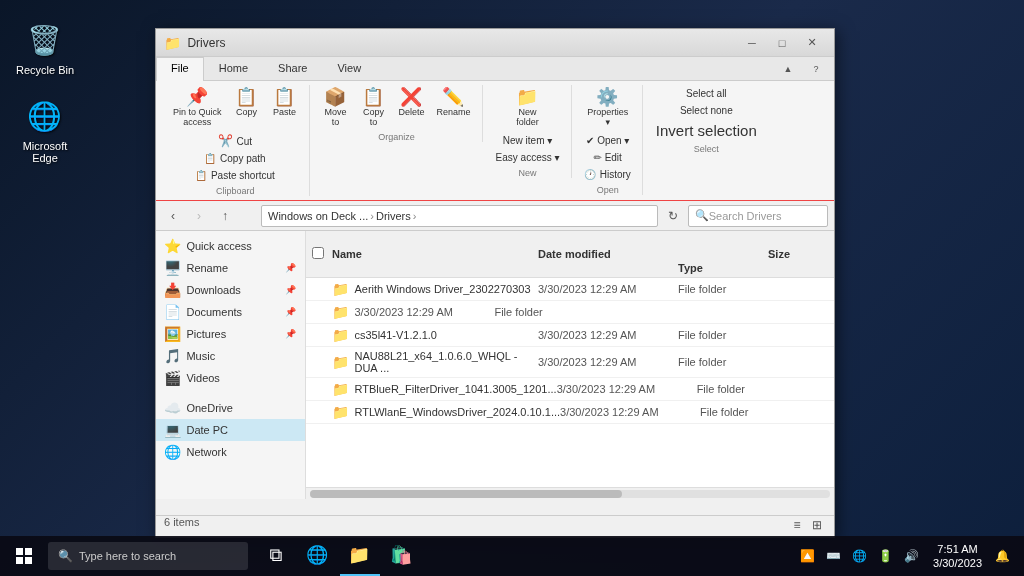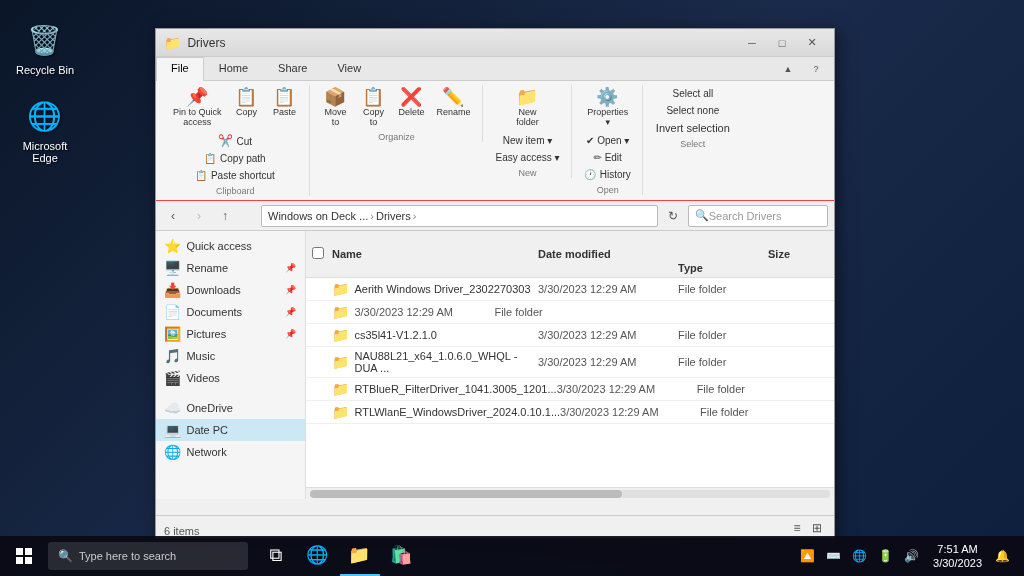--- a/index.html
+++ b/index.html
@@ -303,21 +303,21 @@
     .file-date { width: 140px; color: #555; flex-shrink: 0; }
     .file-type { width: 90px; color: #555; flex-shrink: 0; }
     .file-size { width: 60px; color: #555; flex-shrink: 0; }
 
     
     .status-bar {
       height: 22px;
       background: #f0f0f0;
       border-top: 1px solid #ccc;
       display: flex;
-      align-items: flex-end;
+      align-items: flex-start;
       padding: 0 8px;
       font-size: 11px;
       color: #555;
       flex-shrink: 0;
       margin-top: 16px;
     }
     .status-bar-right {
       margin-left: auto;
       display: flex;
       gap: 2px;
@@ -593,21 +593,21 @@
             <div class="ribbon-btn ribbon-btn-small">
                 <span>Select all</span>
               </div>
           </div>
           <div class="ribbon-buttons">
             <div class="ribbon-btn ribbon-btn-small">
                 <span>Select none</span>
               </div>
           </div>
           <div class="ribbon-buttons">
-            <div class="ribbon-btn ribbon-btn-small" style="font-size:11px;">
+            <div class="ribbon-btn ribbon-btn-small" style="font-size:15px;">
                 <span>Invert selection</span>
               </div>
           </div>
           <span class="ribbon-group-label">Select</span>
         </div>
       </div>
     </div>
 
     <div class="address-bar">
       <button class="nav-btn">‹</button>

